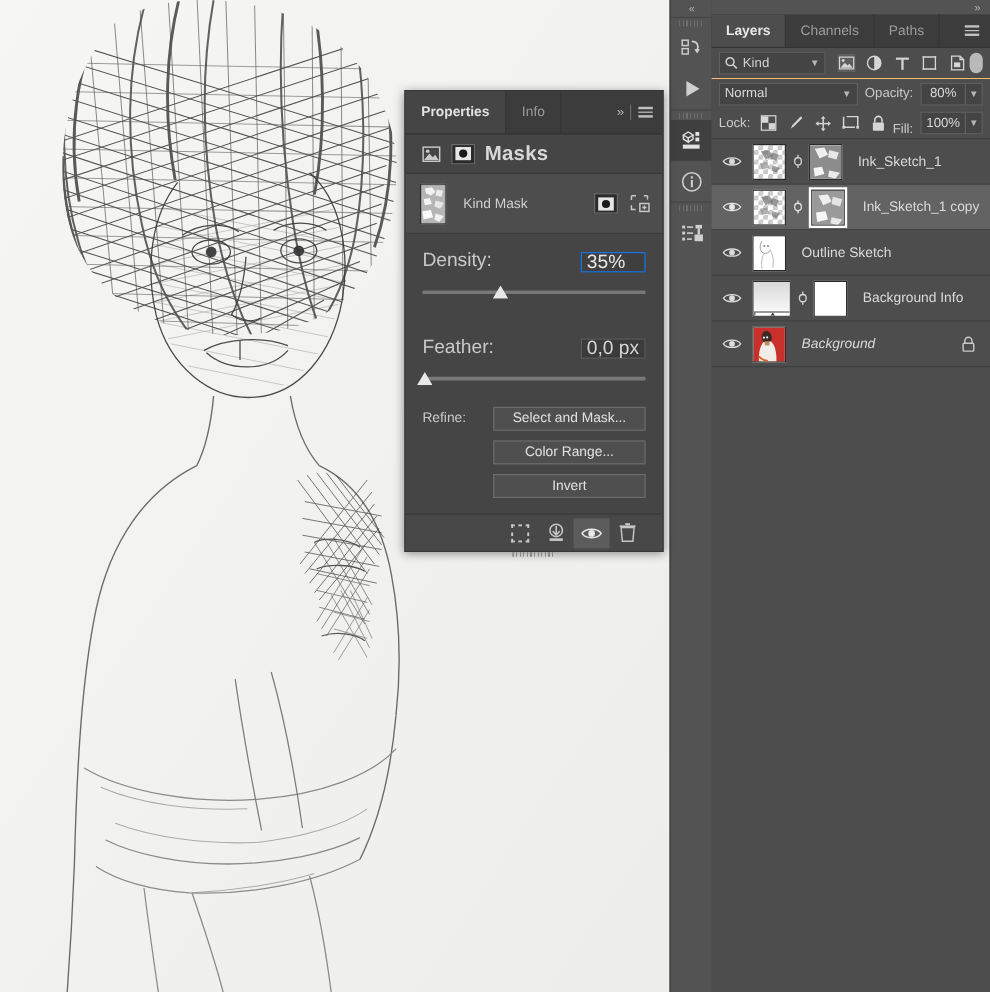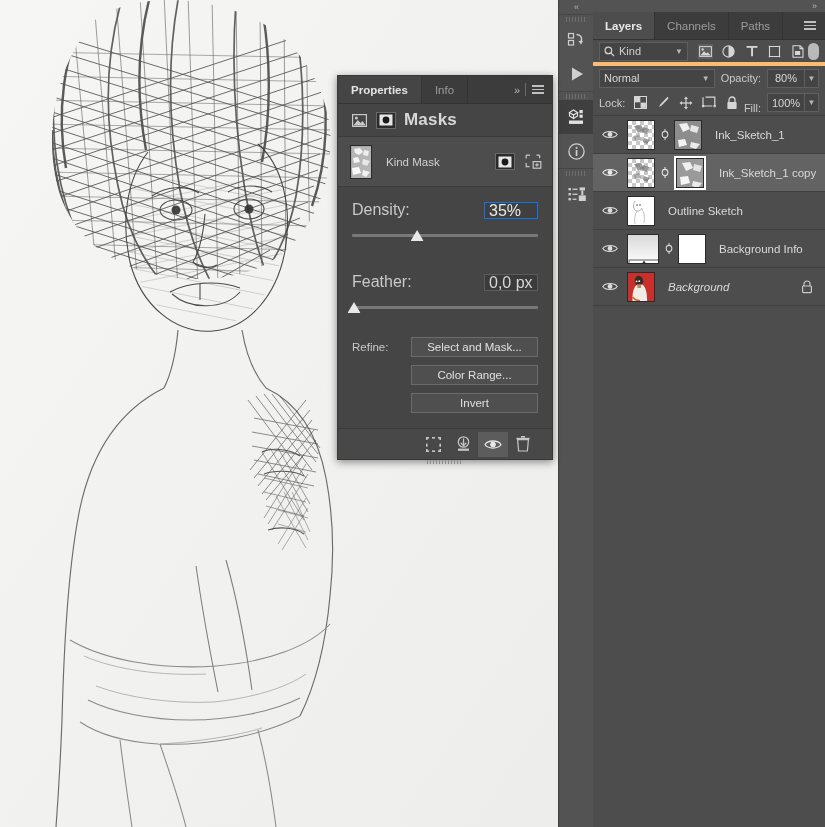--- a/index.html
+++ b/index.html
@@ -53,21 +53,21 @@
 
   
   #properties-panel {
     position: absolute; left: 337px; top: 75px; width: 216px; height: 385px;
     background: #454545;
     box-shadow: 0 2px 8px rgba(0,0,0,.45);
     border: 1px solid #383838;
     display: flex; flex-direction: column;
   }
   .panel-tabs {
-    height: 28px; background: #3c3c3c;
+    height: 36px; background: #3c3c3c;
     display: flex; align-items: stretch; position: relative;
     border-bottom: 1px solid #333;
   }
   .panel-tab {
     padding: 0 13px; display: flex; align-items: center;
     font-size: 11.5px; color: #9a9a9a; cursor: pointer;
     border-right: 1px solid #343434;
   }
   .panel-tab.active { background: #454545; color: #e3e3e3; font-weight: bold; }
   .panel-tabs-right {
@@ -113,21 +113,21 @@
   .slider { position: relative; height: 16px; margin-top: 8px; }
   .slider .track {
     position: absolute; top: 7px; left: 0; right: 0; height: 3px;
     background: #787878; border-radius: 1px;
   }
   .slider .knob {
     position: absolute; top: 3px; width: 13px; height: 11px;
     background: #e8e8e8; transform: translateX(-50%);
     clip-path: polygon(50% 0%, 100% 100%, 0% 100%);
   }
-  .refine-block { display: flex; margin-top: 22px; }
+  .refine-block { display: flex; margin-top: 16px; }
   .refine-label { font-size: 11.5px; color: #c9c9c9; padding-top: 4px; }
   .refine-btns { margin-left: auto; display: flex; flex-direction: column; gap: 8px; width: 127px; }
   .pbtn {
     height: 20px; background: #4f4f4f; border: 1px solid #6b6b6b;
     color: #e0e0e0; font-size: 11.5px; display: flex;
     align-items: center; justify-content: center; cursor: pointer;
   }
   .props-footer {
     height: 31px; background: #484848; border-top: 1px solid #3a3a3a;
     display: flex; align-items: center; justify-content: flex-end; gap: 0; padding-right: 14px;
@@ -160,21 +160,21 @@
   }
   .lp-tab {
     padding: 0 12px; display: flex; align-items: center; font-size: 11.5px;
     color: #9c9c9c; cursor: pointer; border-right: 1px solid #343434;
   }
   .lp-tab.active { background: #4d4d4d; color: #e8e8e8; font-weight: bold; }
   .lp-tabs-right { margin-left: auto; display: flex; align-items: center; padding-right: 9px; }
 
   .lp-filter {
     height: 26px; display: flex; align-items: center; gap: 0;
-    padding: 0 6px 0 6px; background: #4d4d4d; border-bottom: 4px solid #fdba74;
+    padding: 0 6px 0 6px; background: #4d4d4d; border-bottom: 1px solid #fdba74;
   }
   .kind-select {
     width: 89px; height: 19px; background: #444; border: 1px solid #5f5f5f;
     display: flex; align-items: center; padding: 0 4px; cursor: pointer;
   }
   .kind-select .ktext { font-size: 11px; color: #d0d0d0; margin-left: 4px; }
   .kind-select .kcaret { margin-left: auto; font-size: 8px; color: #b5b5b5; }
   .filter-icons { display: flex; align-items: center; gap: 8px; margin-left: 10px; }
   .fi { cursor: pointer; display: flex; align-items: center; justify-content: center; width: 15px; height: 15px; }
   .fi.boxed { background: #5e5e5e; }

